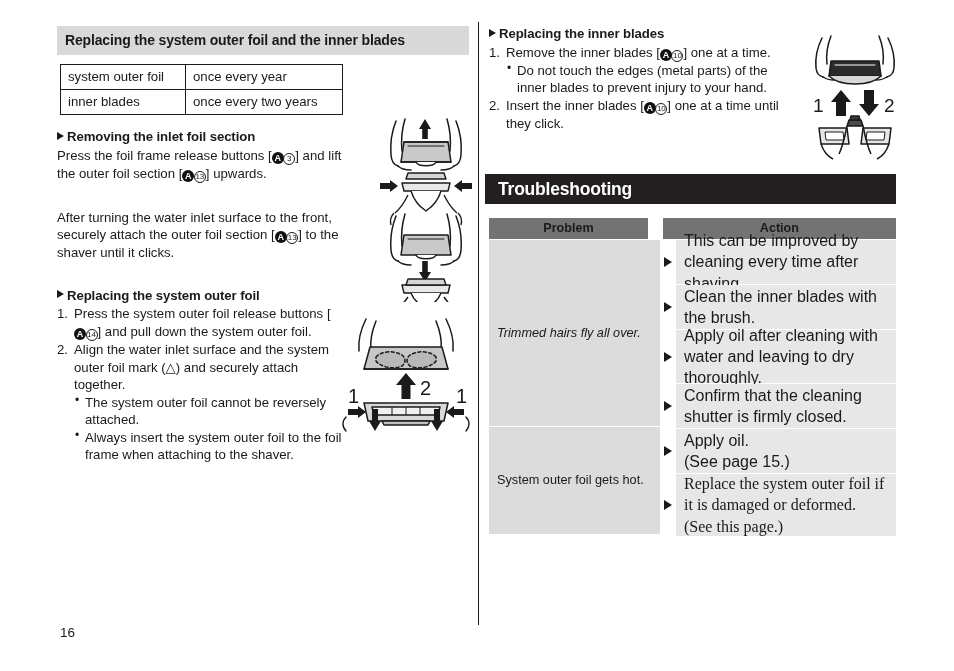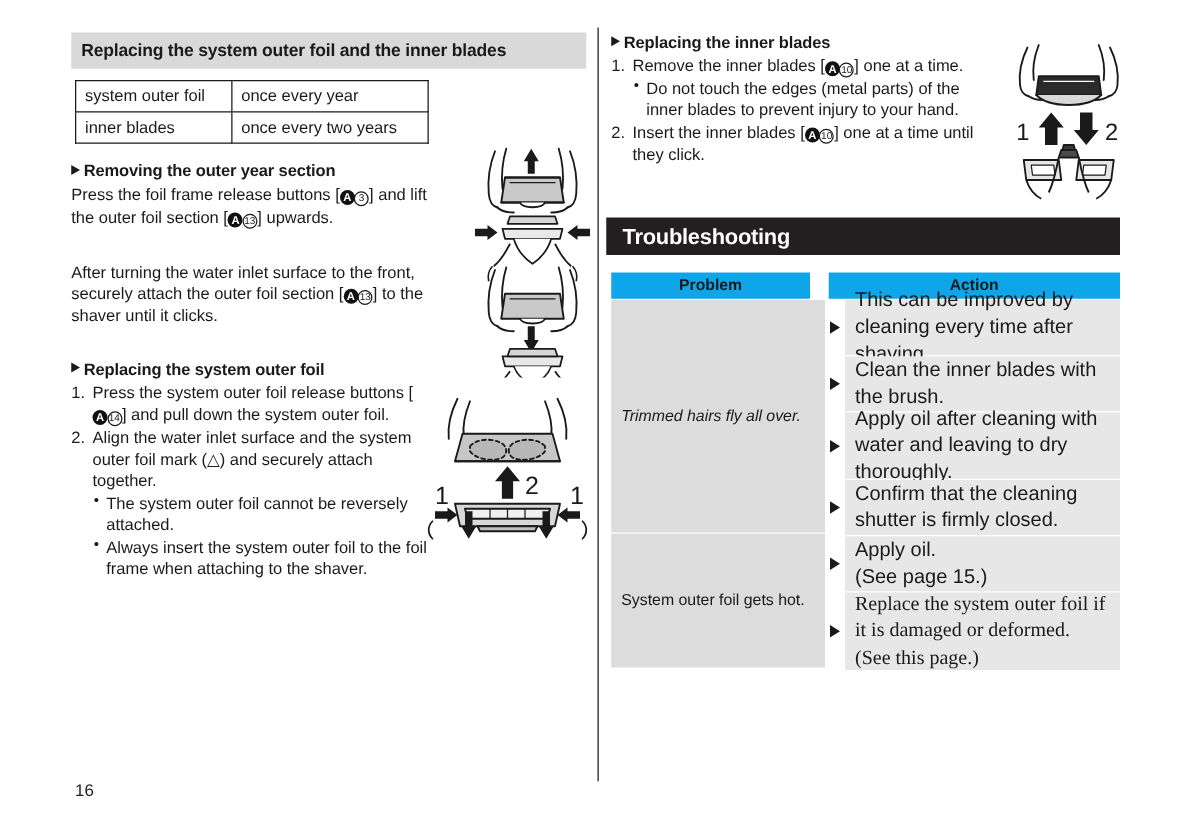--- a/index.html
+++ b/index.html
@@ -163,21 +163,21 @@
   }
 
   
   .ts-table {
     position: absolute;
     left: 489px; top: 218px;
     width: 407px;
   }
   .ts-head-row { display: flex; }
   .ts-head-cell {
-    background: #0ea5e9;
+    background: #737373;
     height: 21px;
     font-size: 12.6px;
     font-weight: bold;
     text-align: center;
     line-height: 21px;
     color: #1a1a1a;
   }
   .ts-head-problem { width: 171px; }
   .ts-head-spacer { width: 16px; }
   .ts-head-action { width: 251px; }
@@ -262,21 +262,21 @@
       </tr>
       <tr>
         <td class="c1">inner blades</td>
         <td>once every two years</td>
       </tr>
     </tbody>
       </table>
 
     <div style="margin-top:14px; width:305px;">
       <p class="sub-head">
-        <span class="tri"></span><span>Removing the outer year section</span>
+        <span class="tri"></span><span>Removing the inlet foil section</span>
       </p>
       <p class="body-text"><span>Press the foil frame release buttons [</span><span class="ref"><span class="badge-a">A</span><span class="badge-n">3</span></span><span>] and lift the outer foil section [</span><span class="ref"><span class="badge-a">A</span><span class="badge-n">13</span></span><span>] upwards.</span></p>
     </div>
 
     <div style="margin-top:26px; width:318px;">
       <p class="body-text"><span>After turning the water inlet surface to the front, securely attach the outer foil section [</span><span class="ref"><span class="badge-a">A</span><span class="badge-n">13</span></span><span>] to the shaver until it clicks.</span></p>
     </div>
 
     <div style="margin-top:26px; width:290px;">
       <p class="sub-head">

